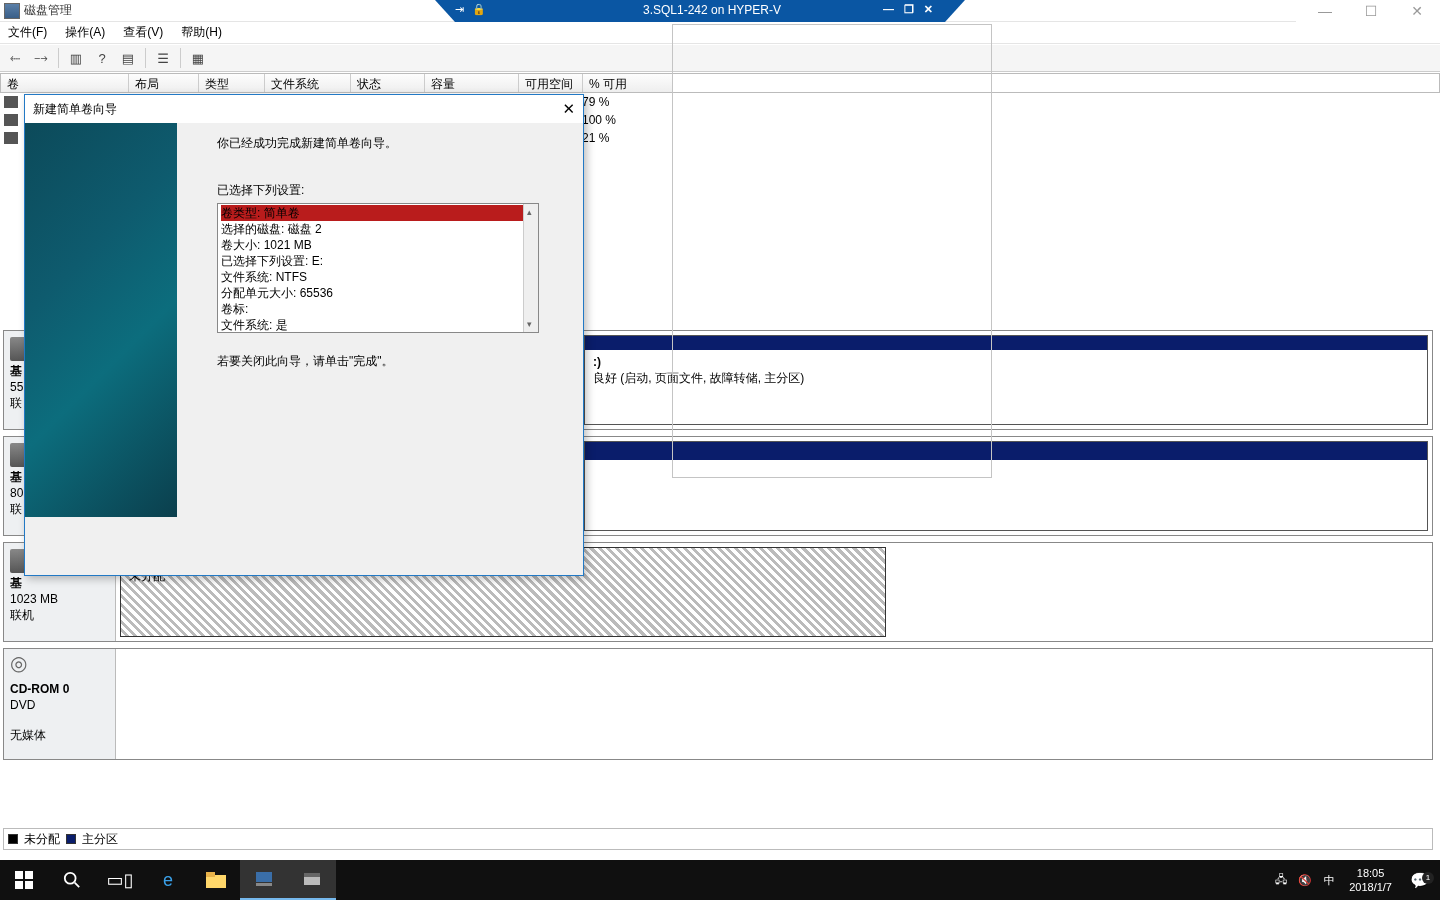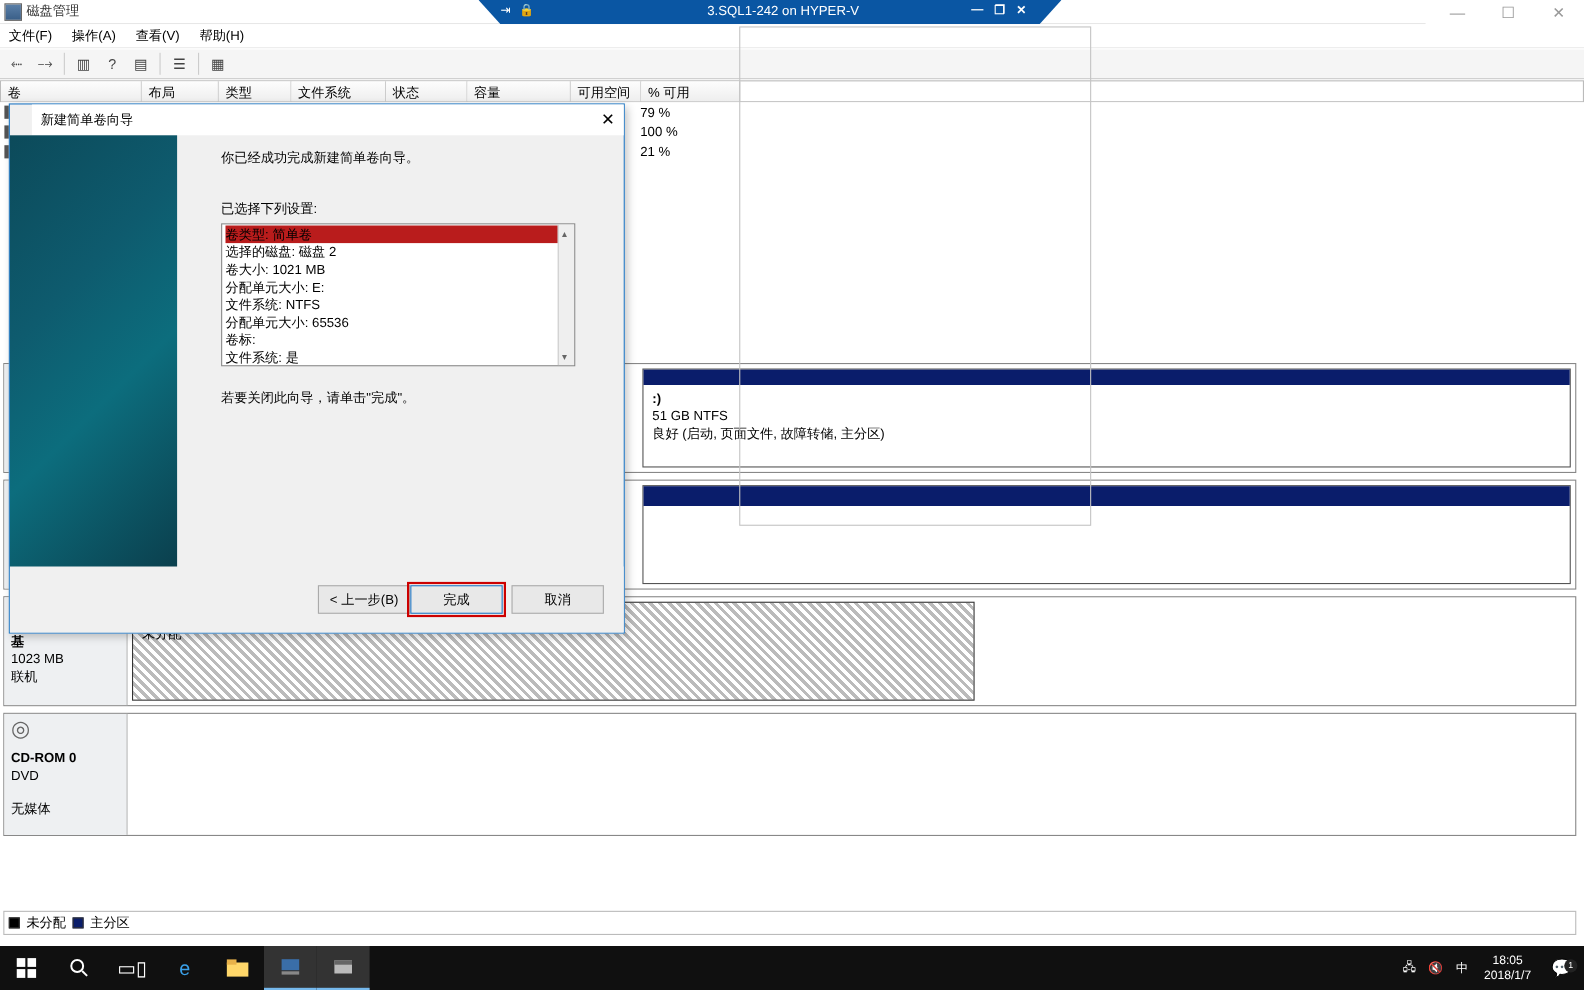--- a/index.html
+++ b/index.html
@@ -48,21 +48,21 @@
 .part { position:absolute; top:0; bottom:0; border:1px solid #555; }
 .part .pbar { height:14px; background:#0a1d6b; }
 .part .ptxt { padding:4px 8px; font-size:12px; line-height:16px; }
 .cdico { width:28px; height:24px; margin-bottom:2px; font-size:20px; color:#666; }
 
 
 .legend { position:absolute; left:3px; bottom:50px; width:1430px; height:22px; border:1px solid #bbb; background:#fff; display:flex; align-items:center; padding-left:4px; gap:6px; font-size:12px; }
 .legend .sw { width:10px; height:10px; border:1px solid #333; }
 
 
-.wiz { position:absolute; left:8px; top:94px; width:560px; height:482px; background:#f0f0f0; border:1px solid #2279c5; box-shadow:3px 3px 8px rgba(0,0,0,.25);padding-left:20px; }
+.wiz { position:absolute; left:24px; top:94px; width:560px; height:482px; background:#f0f0f0; border:1px solid #2279c5; box-shadow:3px 3px 8px rgba(0,0,0,.25); }
 .wiz-title { height:28px; background:#fff; display:flex; align-items:center; justify-content:space-between; padding:0 8px; font-size:12px; color:#000; }
 .wiz-close { font-size:15px; color:#000; font-family:Arial; }
 .wiz-side { position:absolute; left:0; top:28px; width:152px; height:394px; background:linear-gradient(135deg,#0c4a5a 0%,#0e5b6e 35%,#0c6d7d 60%,#0b3f4d 100%); }
 .wiz-main { position:absolute; left:168px; top:28px; width:380px; height:394px; padding:12px 12px 0 24px; font-size:12px; color:#000; }
 .wiz-h { font-size:17px; margin:4px 0 36px 0; color:#000; }
 .wiz-p { margin-bottom:30px; }
 .wiz-lbl { margin-bottom:4px; }
 .wiz-list { width:322px; height:130px; border:1px solid #888; background:#fff; font-size:12px; line-height:16px; padding:1px 3px; overflow:hidden; position:relative; }
 .wiz-list .sel { background:#b91c1c; }
 .wiz-list .sb { position:absolute; right:0; top:0; width:15px; height:100%; background:#efefef; border-left:1px solid #ccc; }
@@ -178,21 +178,20 @@
     </div>
     <div class="disk-body">
       <div class="part" style="left:0; width:60px;">
         <div class="pbar"></div>
           <div class="ptxt"></div>
       </div>
       <div class="part" style="left:464px; right:0;">
         <div class="pbar"></div>
         <div class="ptxt">
           <div style="font-weight:bold">:)</div>
-          <div>51 GB NTFS</div>
           <div>良好 (启动, 页面文件, 故障转储, 主分区)</div>
         </div>
       </div>
     </div>
   </div>
 
   <div class="disk-panel" style="top:436px; height:100px;">
     <div class="disk-hdr">
       <div class="dico"></div>
       <div class="disk-title">基</div>
@@ -247,35 +246,28 @@
       <span class="wiz-close">✕</span>
     </div>
     <div class="wiz-side"></div>
     <div class="wiz-main">
       <div class="wiz-p">你已经成功完成新建简单卷向导。</div>
       <div class="wiz-lbl">已选择下列设置:</div>
       <div class="wiz-list">
         <div class="sel">卷类型: 简单卷</div>
         <div>选择的磁盘: 磁盘 2</div>
         <div>卷大小: 1021 MB</div>
-        <div>分配单元大小: E:</div>
+        <div>已选择下列设置: E:</div>
         <div>文件系统: NTFS</div>
         <div>分配单元大小: 65536</div>
         <div>卷标:</div>
         <div>文件系统: 是</div>
         <div class="sb"></div>
       </div>
       <div class="wiz-foot">若要关闭此向导，请单击"完成"。</div>
-    </div>
-    <div class="wiz-btns">
-      <div class="btn-grp">
-        <div class="btn">&lt; 上一步(B)</div>
-        <div class="btn primary">完成</div>
-      </div>
-      <div class="btn">取消</div>
     </div>
   </div>
 
   <div class="taskbar">
     <div class="tb-item">
       <svg width="18" height="18" viewBox="0 0 18 18">
           <rect x="0" y="0" width="8" height="8" fill="#fff"></rect>
           <rect x="10" y="0" width="8" height="8" fill="#fff"></rect>
           <rect x="0" y="10" width="8" height="8" fill="#fff"></rect>
           <rect x="10" y="10" width="8" height="8" fill="#fff"></rect>

